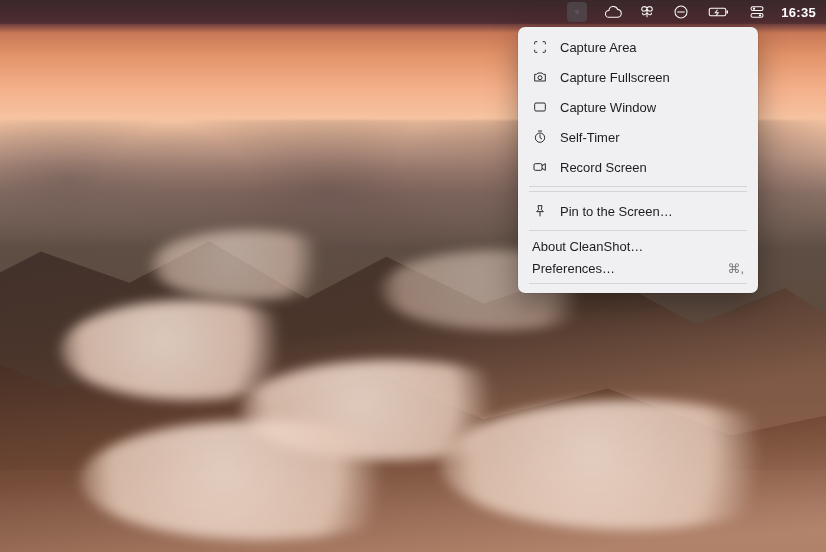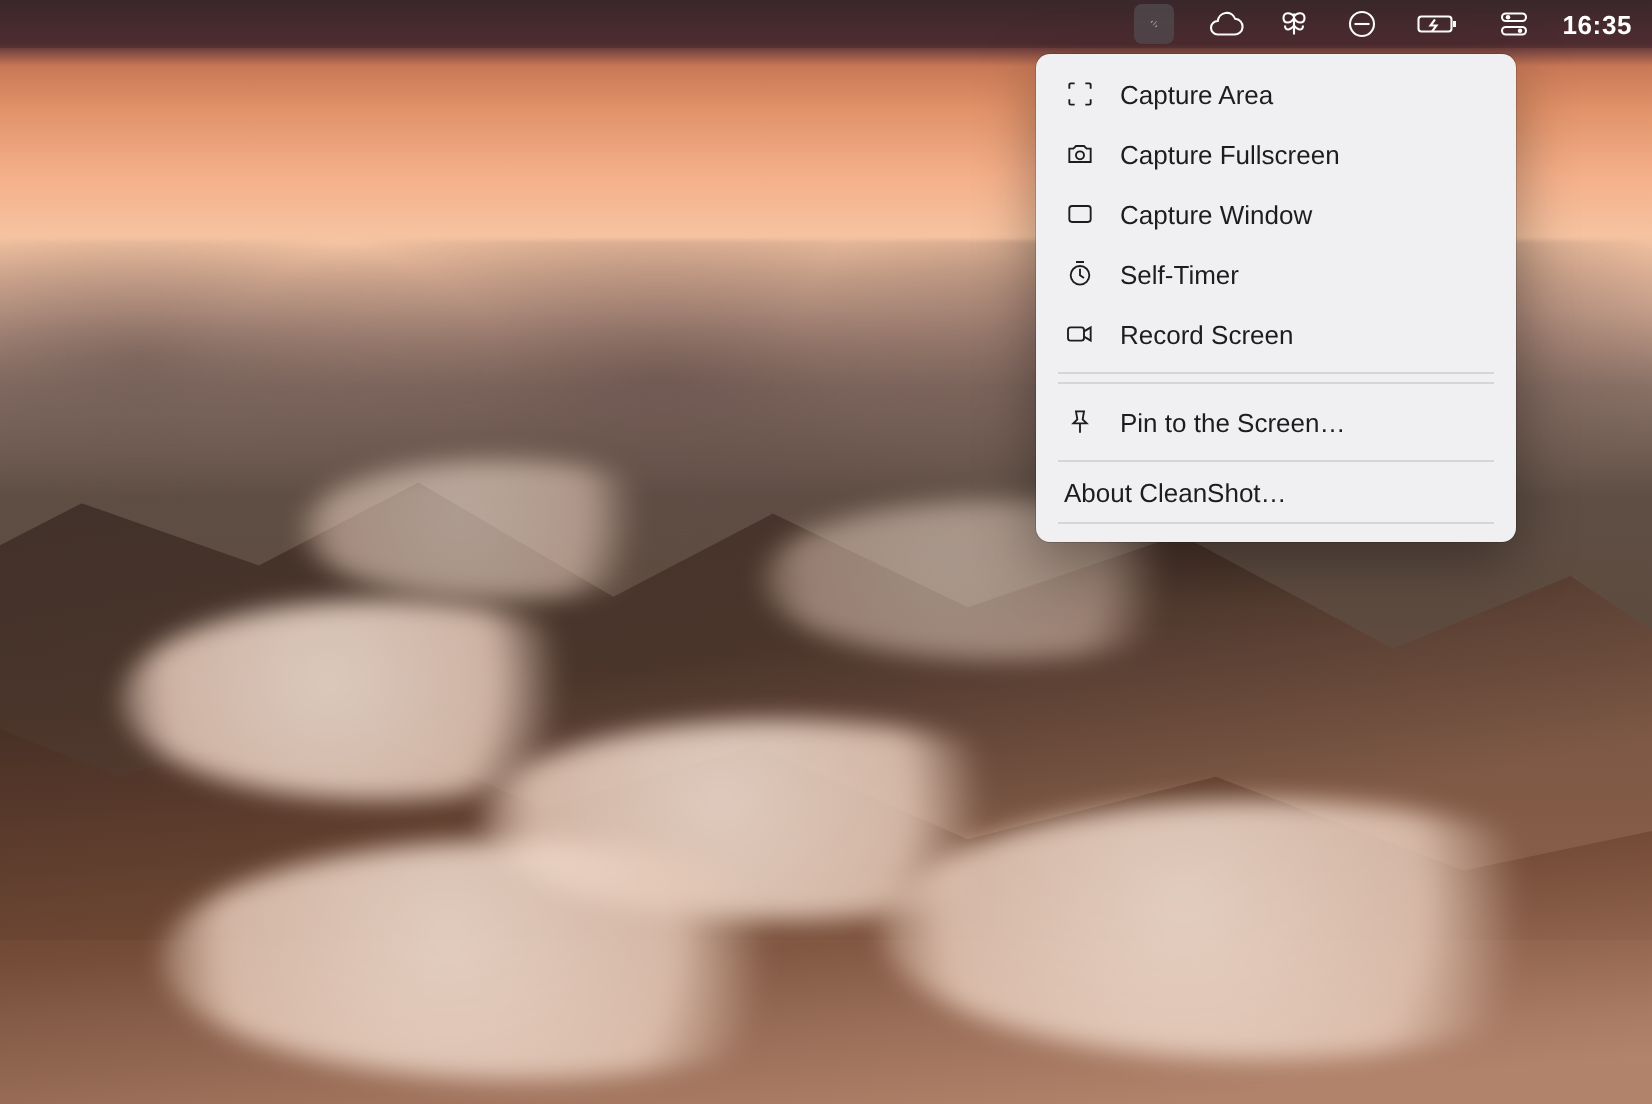--- a/index.html
+++ b/index.html
@@ -226,16 +226,20 @@
         </svg>
     </span>
     <span>Pin to the Screen…</span>
   </div>
 
   <div class="menu-sep"></div>
 
   <div class="menu-item-simple">
     <span>About CleanShot…</span>
   </div>
+  <div class="menu-item-simple">
+    <span>Preferences…</span>
+    <span class="shortcut">⌘,</span>
+  </div>
 
   <div class="menu-sep"></div>
 
 </div>
 
 </body></html>

